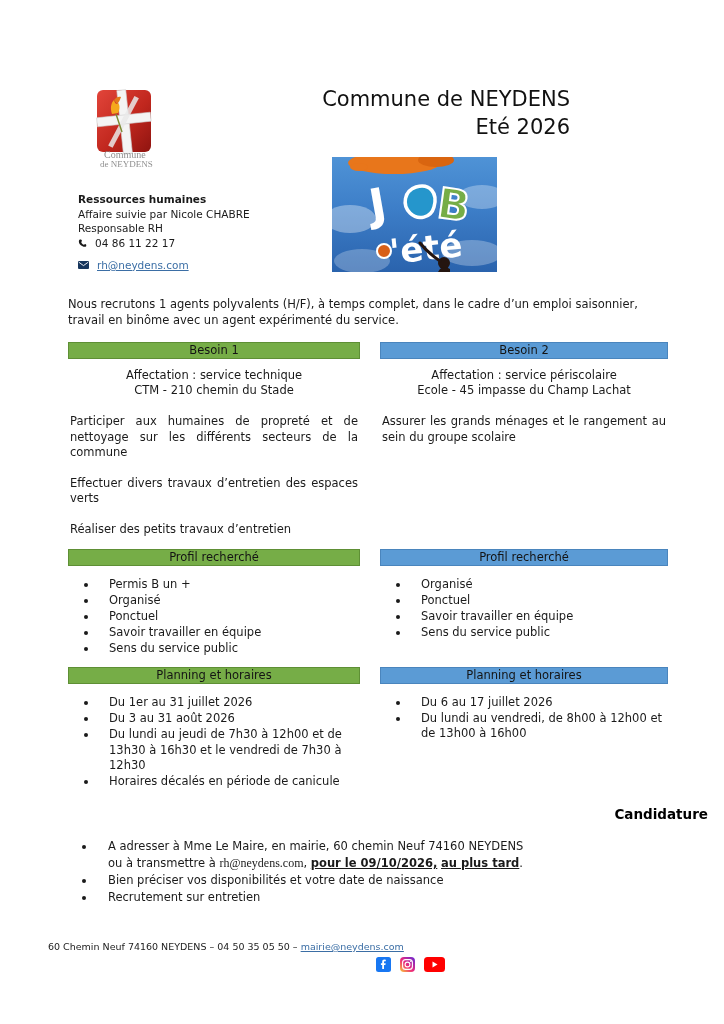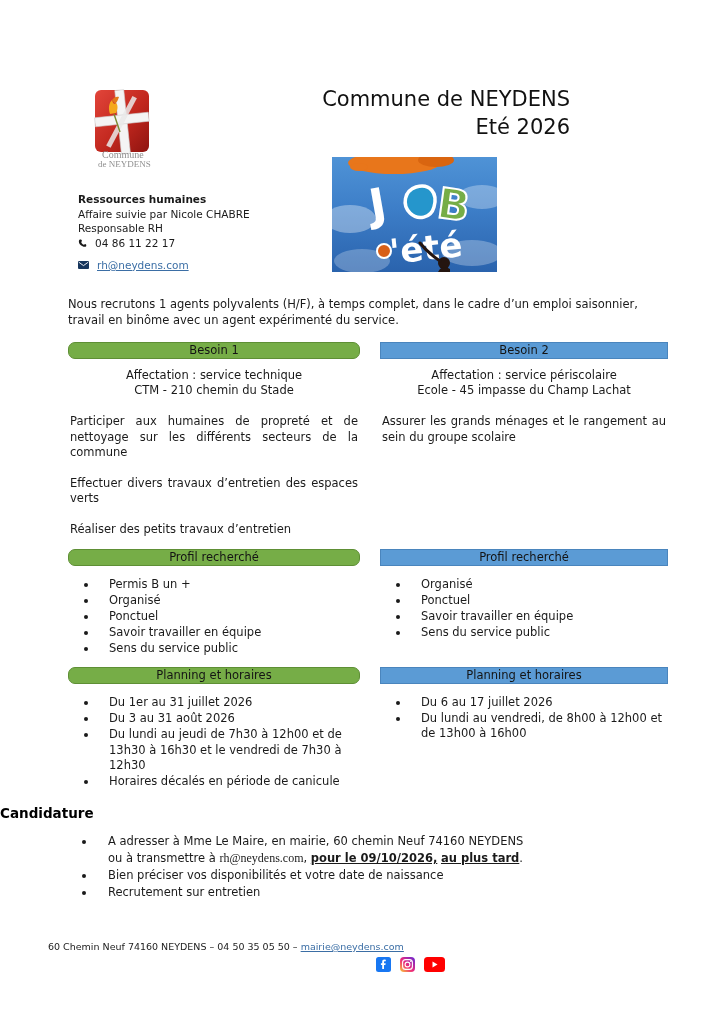--- a/index.html
+++ b/index.html
@@ -6,48 +6,48 @@
   .page{
     position:relative;
     width:724px;height:1024px;
     background:#ffffff;
     font-family:"DejaVu Sans","Liberation Sans",sans-serif;
     color:#1a1a1a;
     overflow:hidden;
   }
   
   .header{position:relative;height:296px;}
-  .logo-block{position:absolute;left:76px;top:88px;width:80px;text-align:right;}
+  .logo-block{position:absolute;left:92px;top:88px;width:80px;text-align:left;}
   .title-block{position:absolute;left:260px;top:86px;width:310px;text-align:right;
     font-size:21px;line-height:1.32;color:#111;}
   .contact{position:absolute;left:78px;top:192px;font-size:10.5px;line-height:1.4;color:#1a1a1a;}
   .contact .bold{font-weight:bold;}
   .contact-row{display:flex;align-items:center;gap:8px;}
   .email-row{margin-top:7px;}
   a.doc-link{color:var(--link-blue,#3B6EA5);text-decoration:underline;cursor:pointer;}
   .job-image{position:absolute;left:332px;top:157px;width:165px;height:115px;}
   
   .intro{margin:0 56px 13px 68px;font-size:11.5px;line-height:1.42;}
   
   .needs-table{display:grid;grid-template-columns:292px 288px;column-gap:20px;margin-left:68px;}
   .bar{height:15px;line-height:15px;text-align:center;font-size:11.5px;color:#141414;
     border:1px solid transparent;}
-  .bar.green{background:var(--accent-green,#76AD47);border-color:var(--accent-green-border,#5E8F35);border-radius:7px;}
+  .bar.green{background:var(--accent-green,#76AD47);border-color:var(--accent-green-border,#5E8F35);}
   .bar.blue{background:var(--accent-blue,#5B9BD5);border-color:var(--accent-blue-border,#4A85BD);}
   .cell{font-size:11.5px;line-height:1.36;}
   .cell.need{min-height:190px;}
   .cell.profile{min-height:101px;}
   .cell.planning{min-height:100px;}
   .affectation{text-align:center;margin-top:9px;}
   .paras p{text-align:justify;margin:15px 2px 0 2px;}
   ul.bullets{margin:11px 0 0 0;padding-left:30px;list-style:disc;}
   ul.bullets li{padding-left:11px;margin-bottom:0.5px;}
   
   .candidature{margin-top:15px;}
-  .candidature h2{margin:0;font-size:13.5px;text-align:left;font-weight:bold;color:#000;}
+  .candidature h2{margin:16px;font-size:13.5px;text-align:right;font-weight:bold;color:#000;}
   ul.cand-list{margin:12px 0 0 68px;padding-left:28px;list-style:disc;font-size:11.5px;line-height:1.45;}
   ul.cand-list li{padding-left:12px;}
   .serif-email{font-family:"Liberation Serif","DejaVu Serif",serif;font-size:12px;}
   .bold-ul{font-weight:bold;text-decoration:underline;}
   
   .footer{position:absolute;left:0;top:941px;width:724px;text-align:left;padding-left:48px;}
   .footer-line{font-size:9.5px;color:#222;}
   .social-row{margin-top:5px;display:flex;justify-content:center;align-items:center;gap:9px;}
   .social-row svg{display:block;}
 </style>

